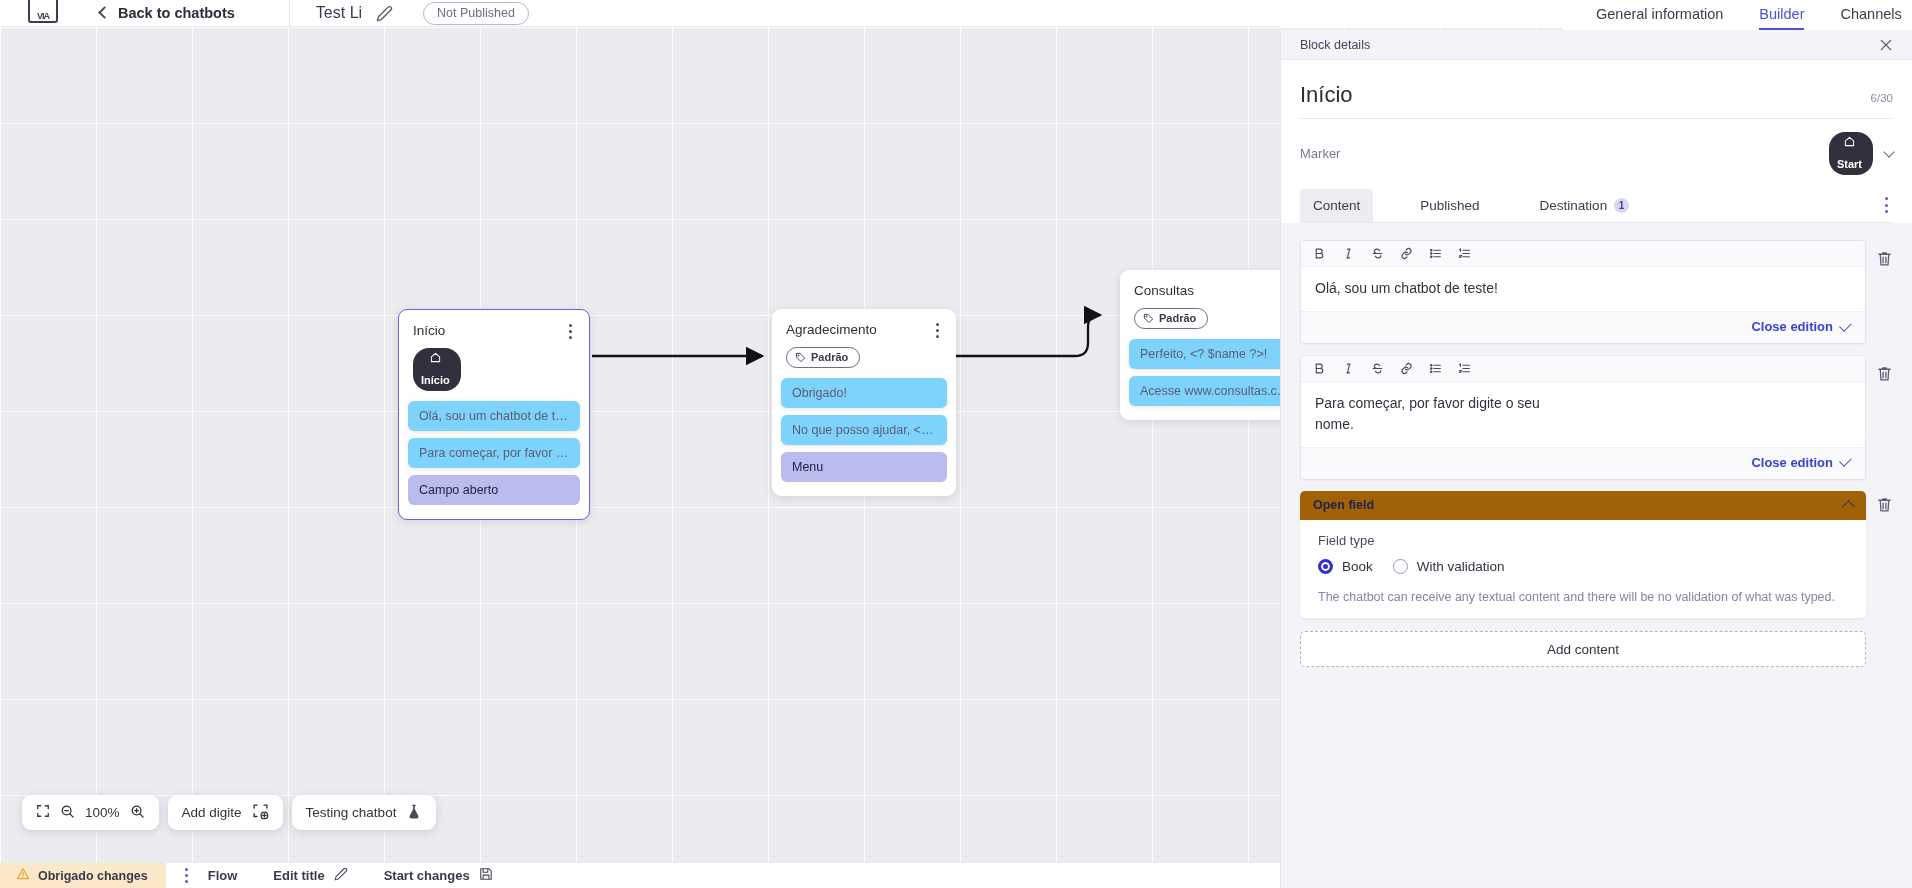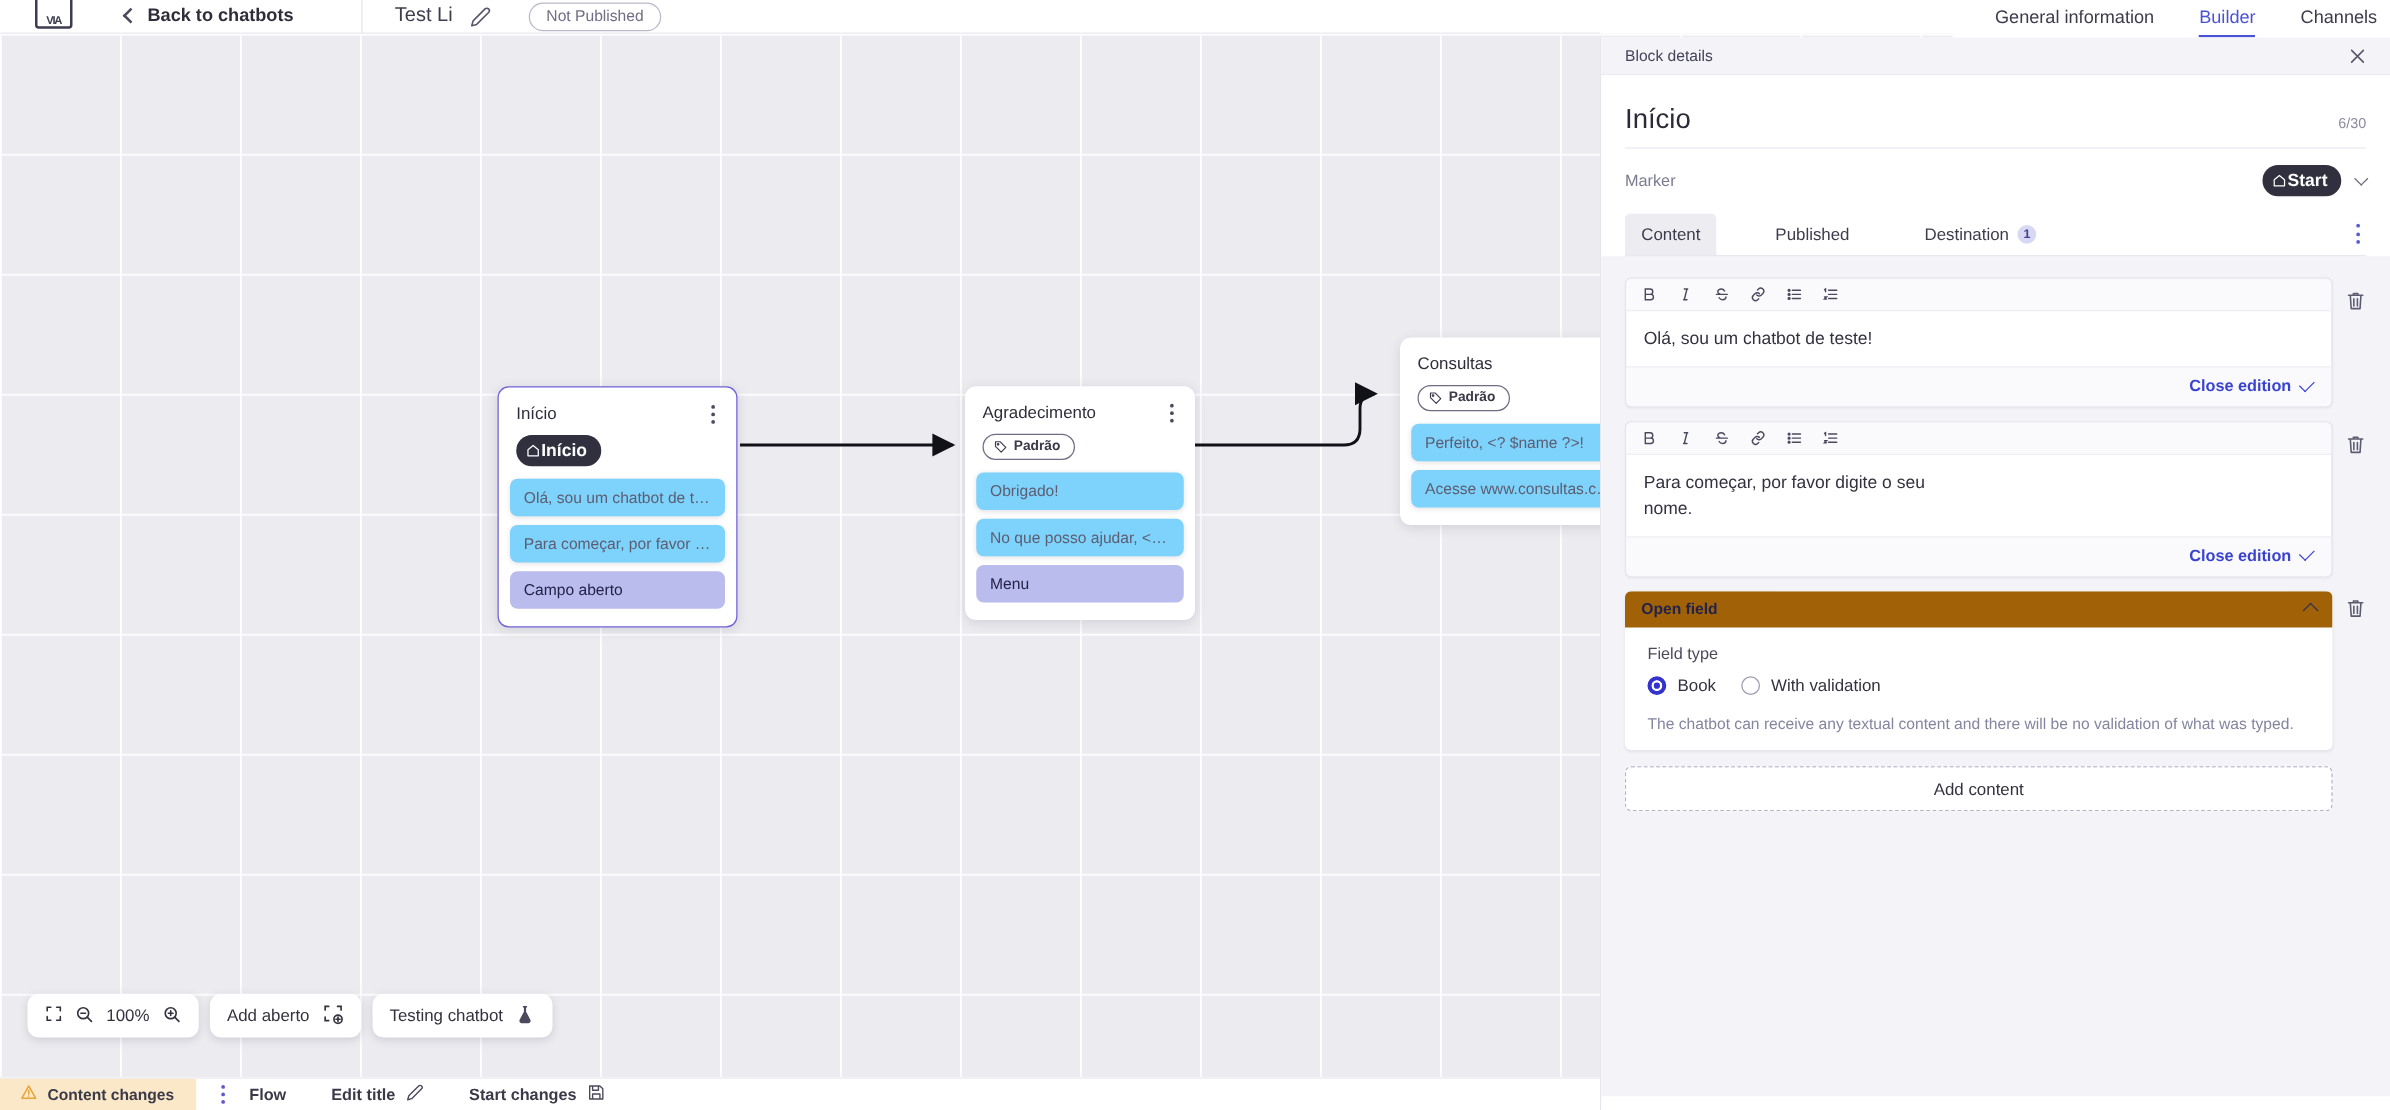--- a/index.html
+++ b/index.html
@@ -73,23 +73,23 @@
   .node.selected { border: 1.6px solid #6f62d8; }
   .node-head { padding: 13px 13px 0 14px; position: relative; }
   .node-title { font-size: 13.5px; color: #2e2e3a; font-weight: 400; }
   .kebab {
     position: absolute; right: 12px; top: 13px; width: 14px; height: 17px;
     display: flex; flex-direction: column; align-items: center; justify-content: space-between;
     cursor: pointer; padding: 1px 0;
   }
   .kebab i { width: 3px; height: 3px; border-radius: 50%; background: #4b4b5e; display: block; }
   .badge-start {
-    display: inline-flex; align-items: center; gap: 1px; margin: 10px 0 10px 0;
+    display: inline-flex; align-items: center; gap: 11px; margin: 10px 0 10px 0;
     background: #30303f; color: #fff; border-radius: 16px;
-    padding: 4px 11px 5px 8px; font-size: 14px; font-weight: 700;
+    padding: 4px 11px 5px 8px; font-size: 11px; font-weight: 700; flex-direction: column;
   }
   .badge-pad {
     display: inline-flex; align-items: center; gap: 5px; margin: 10px 0 10px 0;
     border: 1.3px solid #6c6c82; color: #3a3a4a; border-radius: 16px;
     padding: 3px 11px 4px 8px; font-size: 11px; font-weight: 700; background: #fff;
   }
   .msg-row {
     margin: 0 9px 7px 9px; background: #7dd3fc; border-radius: 6px;
     box-shadow: 0 1px 4px rgba(40,40,70,.13);
     font-size: 12.5px; color: #5d5d72; padding: 8px 11px;
@@ -362,21 +362,21 @@
         </span>
         <span class="zoomval">100%</span>
         <span>
           <svg width="15" height="15" viewBox="0 0 24 24" fill="none" stroke="#33333f" stroke-width="2.1" stroke-linecap="round">
               <circle cx="10.5" cy="10.5" r="7"></circle>
               <path d="M15.6 15.6L21 21M7.5 10.5h6M10.5 7.5v6"></path>
             </svg>
         </span>
       </div>
       <div class="tool-pill">
-        <span>Add aberto</span>
+        <span>Add digite</span>
         <span>
           <svg width="17" height="17" viewBox="0 0 24 24" fill="none" stroke="#33333f" stroke-width="1.9" stroke-linecap="round">
               <path d="M3 7V3h4M17 3h4v4M3 15v4h4"></path>
               <circle cx="17.5" cy="17.5" r="4.6"></circle>
               <path d="M17.5 15.2v4.6M15.2 17.5h4.6"></path>
             </svg>
         </span>
       </div>
       <div class="tool-pill">
         <span>Testing chatbot</span>
@@ -390,21 +390,21 @@
   </div>
 
   <div class="statusbar">
     <div class="unsaved">
       <span>
         <svg width="14" height="14" viewBox="0 0 24 24" fill="none" stroke="#e8a33d" stroke-width="2.1" stroke-linejoin="round">
             <path d="M12 3l9.5 17H2.5z"></path>
             <path d="M12 9v5M12 16.8v.2" stroke-linecap="round"></path>
           </svg>
       </span>
-      <span>Content changes</span>
+      <span>Obrigado changes</span>
     </div>
     <div class="sb-kebab">
         <i></i>
         <i></i>
         <i></i>
       </div>
     <div class="sb-item plain">
       <span>Flow</span>
     </div>
     <div class="sb-item">

